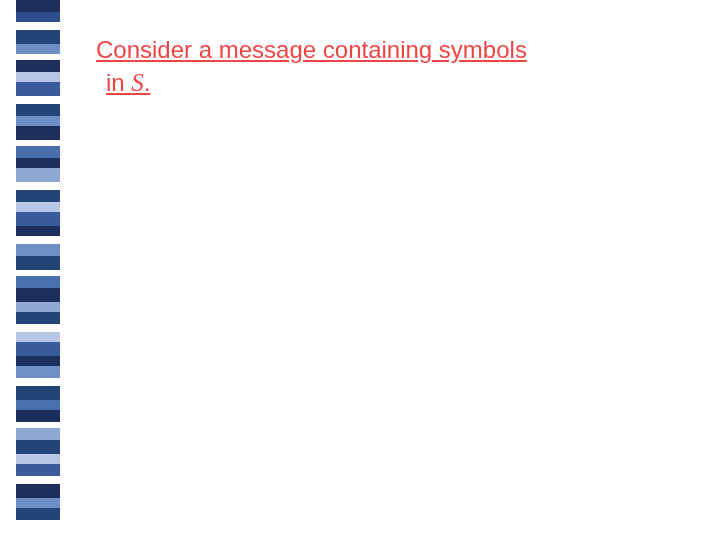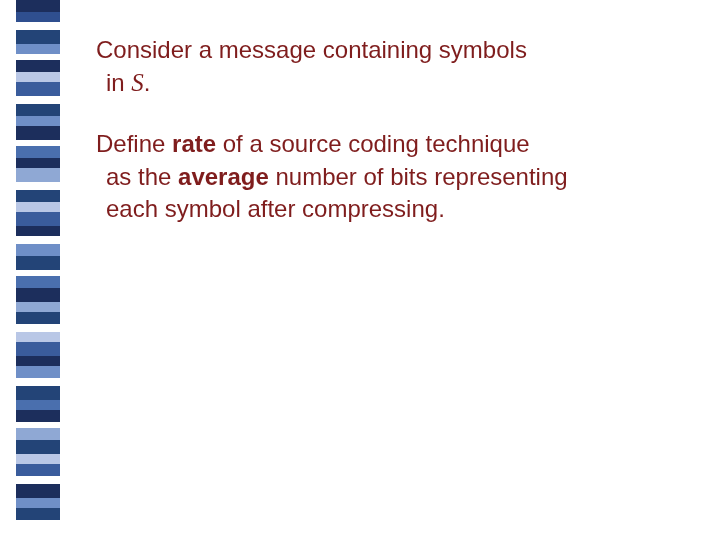--- a/index.html
+++ b/index.html
@@ -24,23 +24,24 @@
     width: 100%;
   }
   .content {
     position: absolute;
     left: 96px;
     top: 34px;
     width: 610px;
   }
   .para {
     font-size: 24px;
-    color: #7f1d1d;
+    color: #ef4444;
     line-height: 1.35;
     margin-bottom: 28px;
+    text-decoration: underline;
   }
   .bold { font-weight: 700; }
   .italic { font-style: italic; font-family: 'Times New Roman', serif; font-size: 25px; }
   .indent2 { padding-left: 10px; }
 </style>
 </head>
 <body>
 
 <div class="ribbon" id="ribbon">
     <div class="seg" style="background: rgb(28, 46, 92); height: 12px;"></div>
@@ -95,21 +96,14 @@
 
 <div class="content">
 
   <div class="para">
     <span>Consider a message containing symbols</span><br>
     <span class="indent2">
       <span>in </span><span class="italic">S</span><span>.</span>
     </span>
   </div>
 
-  <div class="para">
-    <span>Define </span><span class="bold">rate</span><span> of a source coding technique</span><br>
-    <span class="indent2">
-      <span>as the </span><span class="bold">average</span><span> number of bits representing</span>
-    </span><br>
-    <span class="indent2">each symbol after compressing.</span>
-  </div>
 
 </div>
 
 </body></html>

